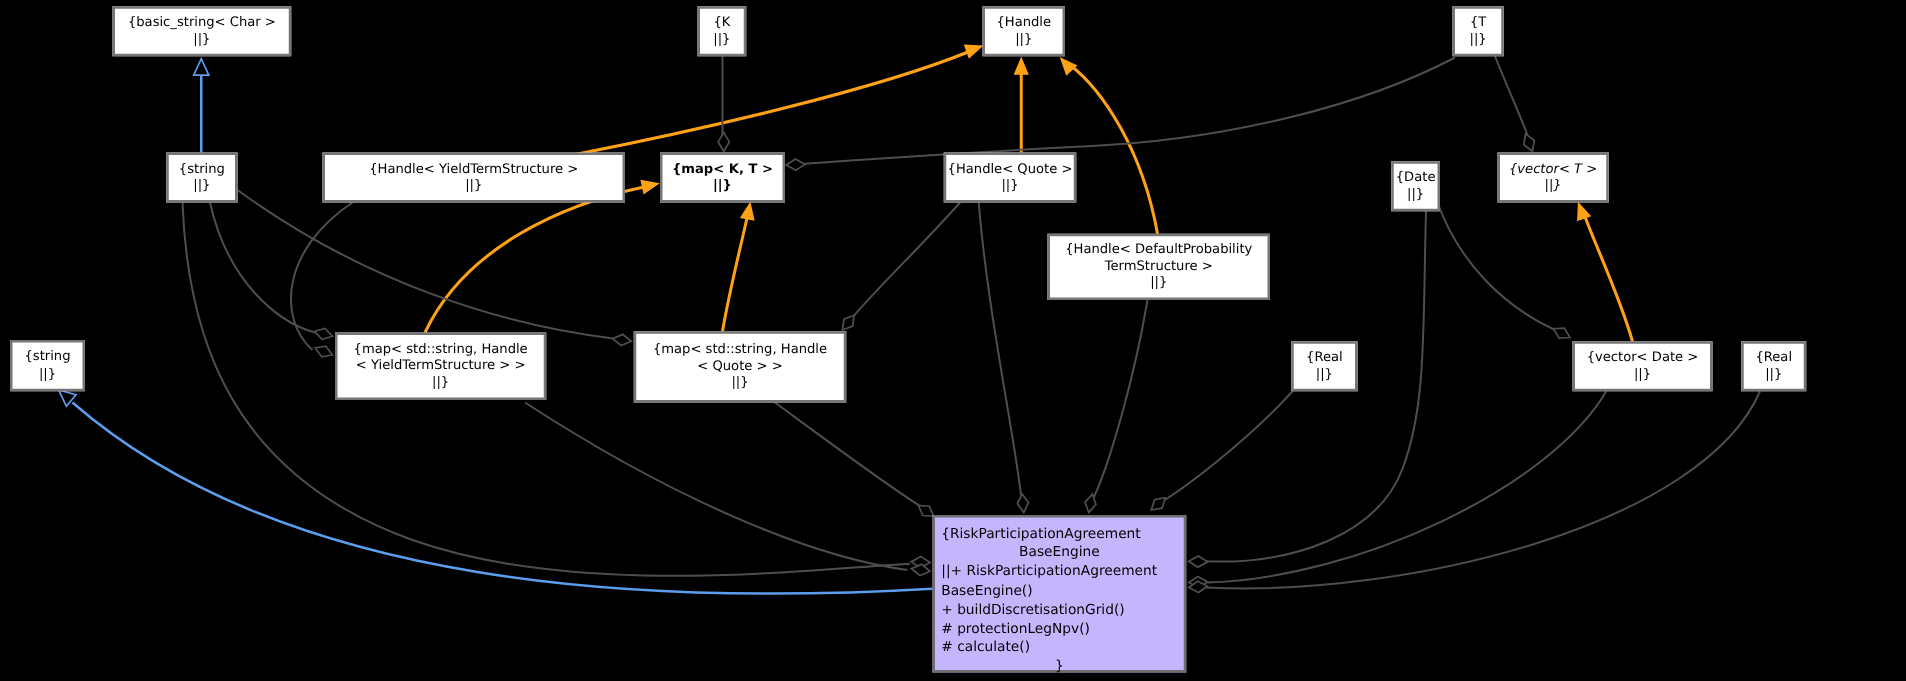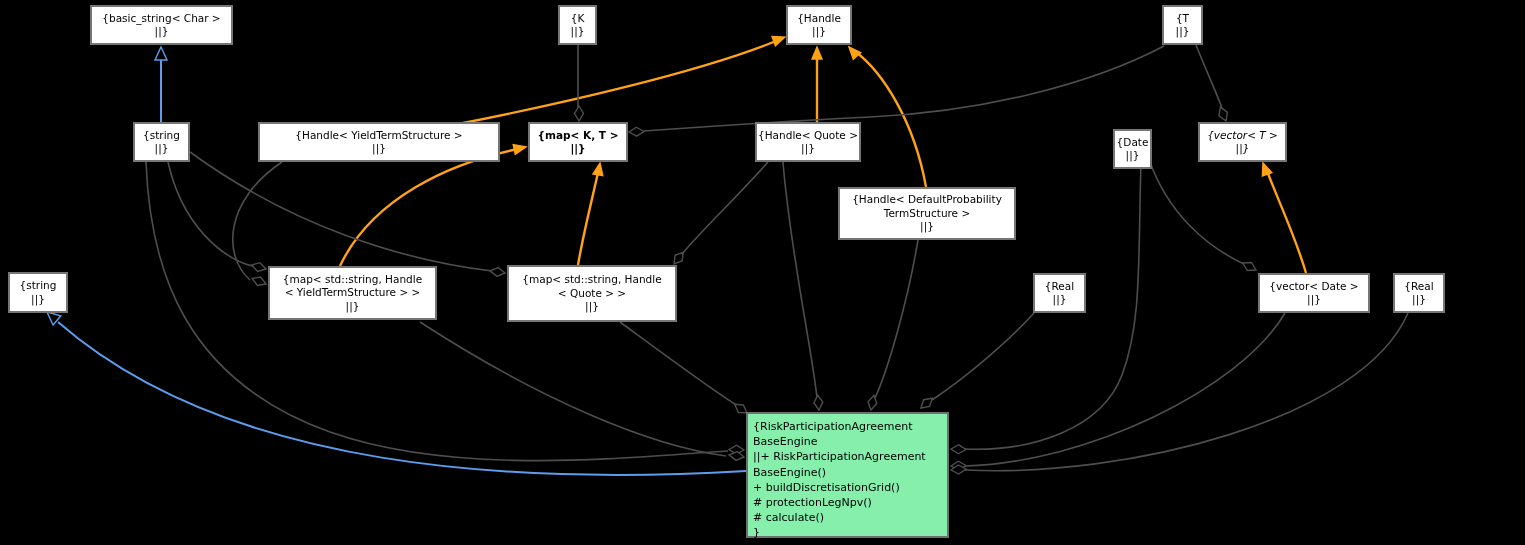--- a/index.html
+++ b/index.html
@@ -3,24 +3,24 @@
 <meta charset="utf-8">
 <style>
   html,body{margin:0;padding:0;background:#000;}
   #canvas{position:relative;width:1525px;height:545px;background:#000;overflow:hidden;
           font-family:"DejaVu Sans","Liberation Sans",sans-serif;padding-left:35px;}
   #edges{position:absolute;left:0;top:0;z-index:1;}
   .node{position:absolute;z-index:2;box-sizing:border-box;background:#fff;
         border:2px solid #767676;color:#000;display:flex;flex-direction:column;
         align-items:center;justify-content:center;text-align:center;
         font-size:10.5px;line-height:13.5px;white-space:nowrap;cursor:pointer;}
-  .node.main{background:#86efac;border-color:#6f6f6f;display:block;text-align:left;
+  .node.main{background:#c4b5fd;border-color:#6f6f6f;display:block;text-align:left;
              padding:5px 0 0 5px;font-size:11px;line-height:15.2px;}
   .node.main .ln{text-align:left;}
-  .node.main .ln.center{text-align:left;padding-right:5px;}
+  .node.main .ln.center{text-align:center;padding-right:5px;}
   .ln{display:block;}
 </style>
 </head>
 <body>
 
 <div id="canvas">
   <svg id="edges" width="1525" height="545" viewBox="0 0 1525 545" xmlns="http://www.w3.org/2000/svg">
       <path d="M161,122 L161,52" fill="none" stroke="#5c9ded" stroke-width="2"></path>
       <path d="M746,471 C520,484 230,472 58,322" fill="none" stroke="#5c9ded" stroke-width="2"></path>
       <path d="M458,124 C560,104 700,72 776,41" fill="none" stroke="#ffa216" stroke-width="2.4"></path>

